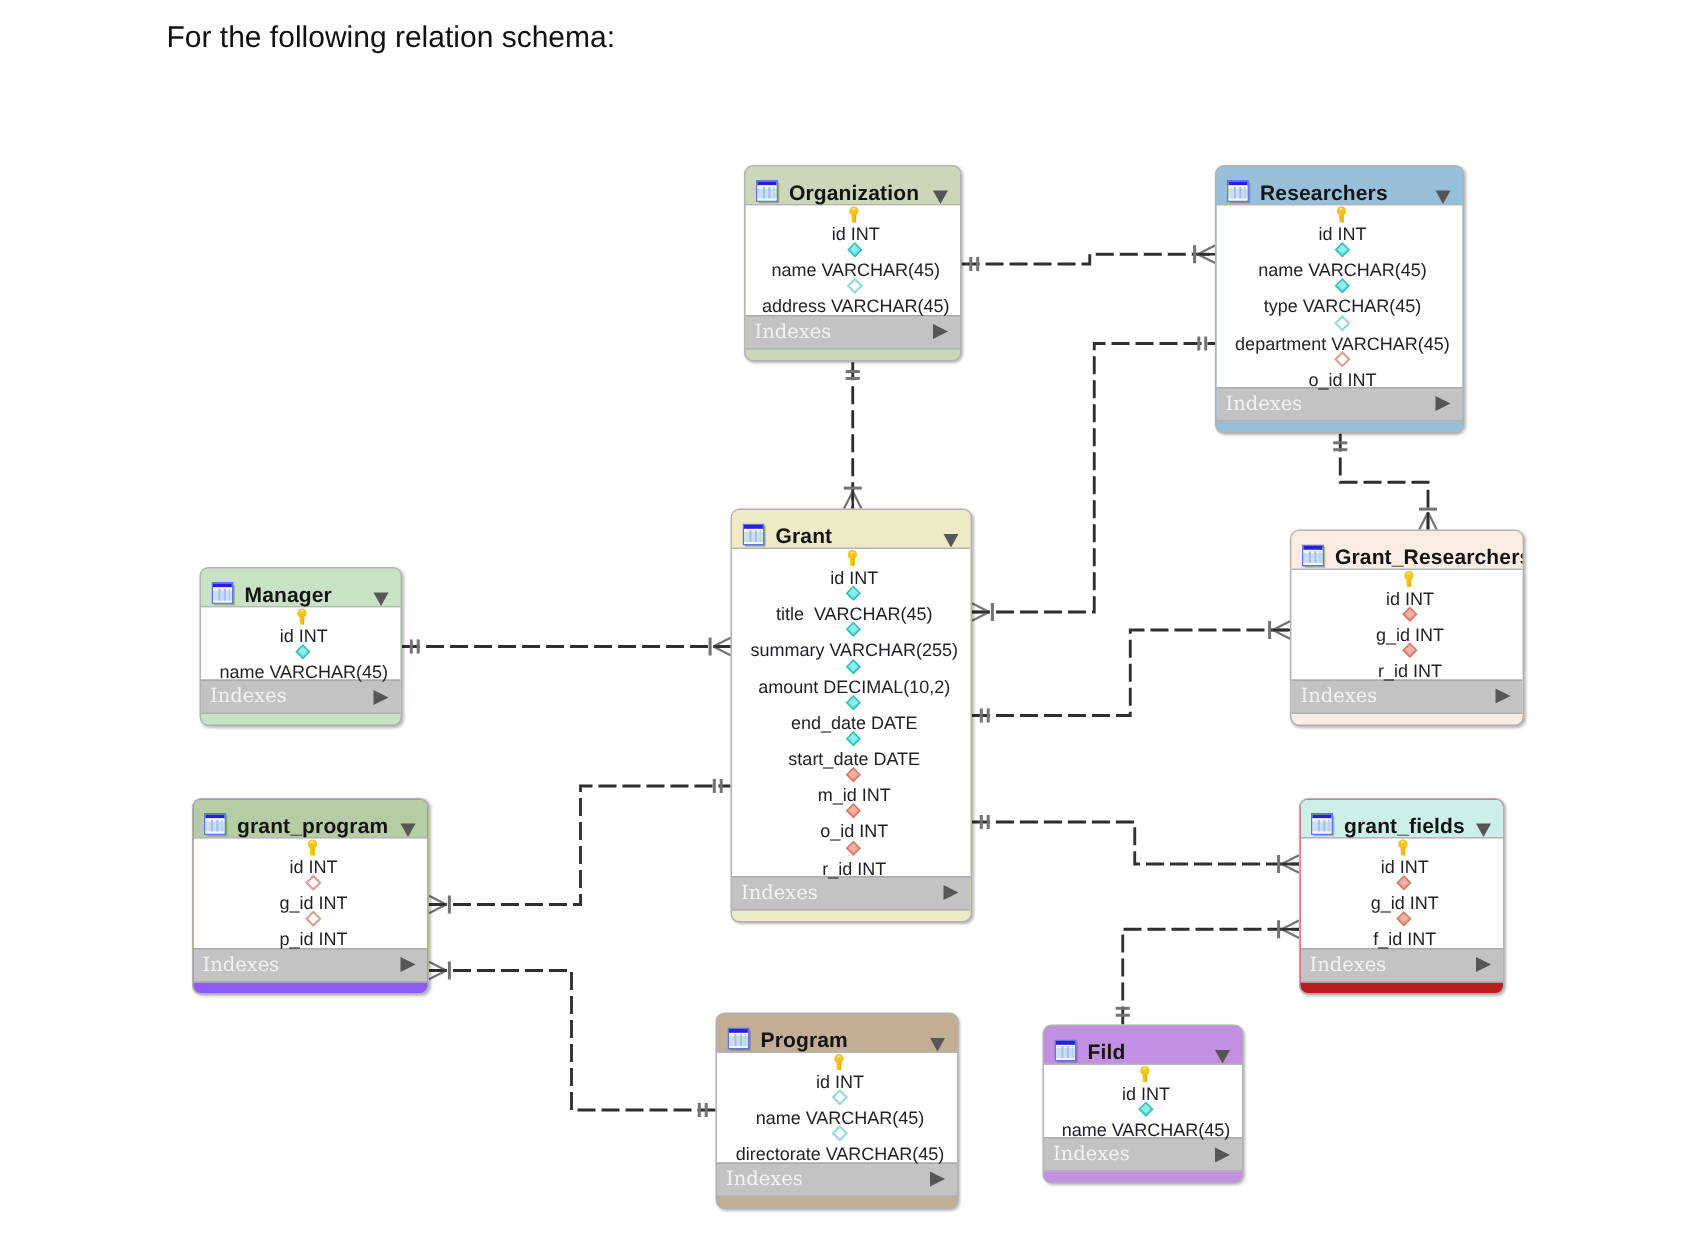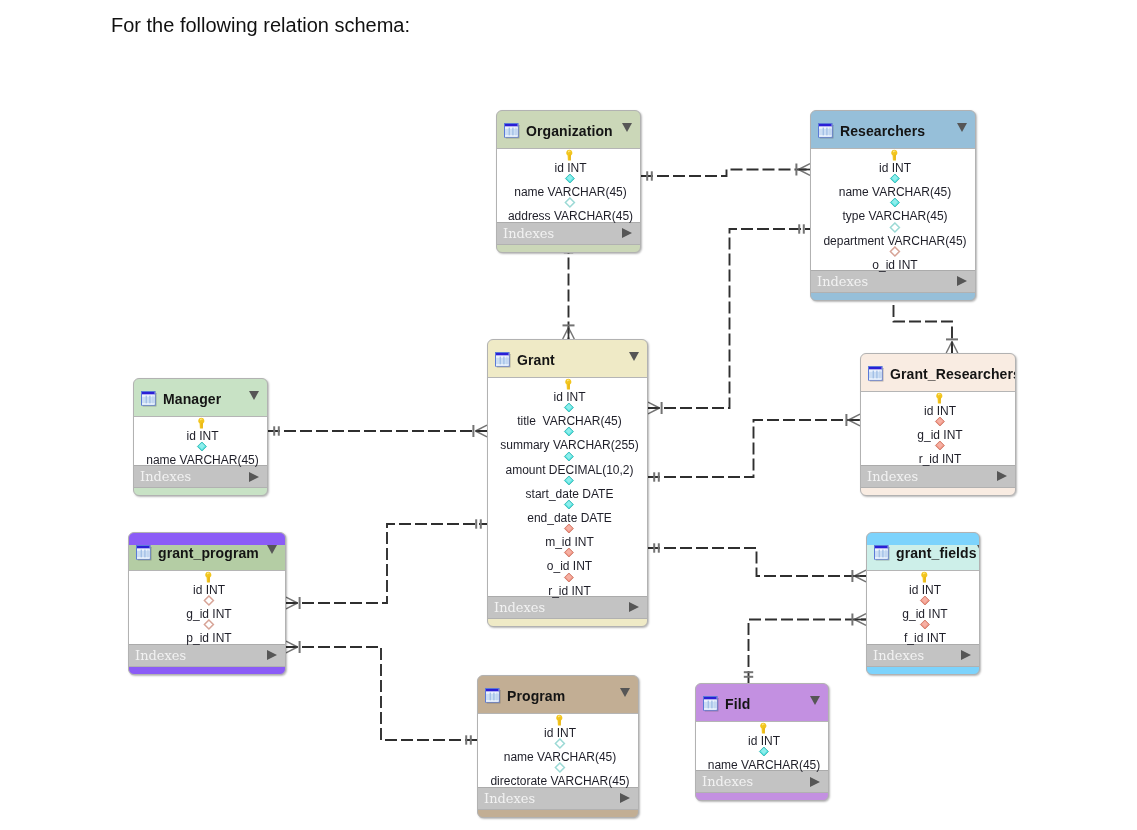--- a/index.html
+++ b/index.html
@@ -4,22 +4,22 @@
 <title>Relation schema</title>
 <style>
   html,body{margin:0;padding:0;background:#fff;}
   body{width:1137px;height:830px;overflow:hidden;font-family:"Liberation Sans",sans-serif;}
   #page{position:relative;width:1137px;height:830px;background:#fff;}
   .prompt{position:absolute;left:111px;top:14px;font-size:20px;color:#111;
           font-family:"Liberation Sans",sans-serif;white-space:nowrap;}
   #wires{position:absolute;left:0;top:0;width:1137px;height:830px;}
   .tbl{position:absolute;box-sizing:border-box;border:1px solid #b2b2b2;border-radius:6px;
        box-shadow:1px 1px 2px rgba(0,0,0,.28);overflow:hidden;}
-  .thead{height:26px;display:flex;align-items:flex-start;padding-left:7px;
-         border-bottom:1px solid #b5b5b5;box-sizing:border-box;margin-top:12px;}
+  .thead{height:26px;display:flex;align-items:flex-end;padding-left:7px;
+         border-bottom:1px solid #b5b5b5;box-sizing:border-box;}
   .ticon{width:16px;height:16px;flex:0 0 16px;margin-right:6px;line-height:0;position:relative;top:0px;}
   .tname{font-size:14px;font-weight:bold;color:#141414;
          font-family:"Liberation Sans",sans-serif;letter-spacing:.1px;}
   .caret{margin-left:auto;margin-right:8px;width:0;height:0;
          border-left:5.2px solid transparent;border-right:5.2px solid transparent;
          border-top:9px solid #565656;}
   .fields{background:#fff;padding:0;}
   .fld{height:24.2px;display:flex;align-items:center;padding-left:4px;box-sizing:border-box;flex-direction:column;}
   .fico{width:12px;height:12px;flex:0 0 12px;margin-right:0.5px;line-height:0;}
   .ftxt{font-size:12px;color:#1e1e28;font-family:"Liberation Sans",sans-serif;white-space:pre;}
@@ -289,29 +289,29 @@
                 <path d="M5.9 2.0 L9.0 5.1 L5.9 8.2 L2.8 5.1 Z" fill="#c3f7f6" opacity="0.55"></path>
               </svg></span>
             <span class="ftxt">amount DECIMAL(10,2)</span>
           </div>
           <div class="fld">
             <span class="fico"><svg viewBox="0 0 12 12" width="12" height="12">
                 <path d="M6.6 2.1 L10.5 6.0 L6.6 9.9 L2.7 6.0 Z" fill="#7d7d7d" opacity="0.26"></path>
                 <path d="M5.9 1.0 L10.4 5.5 L5.9 10.0 L1.4 5.5 Z" fill="#4fe2df" stroke="#3bb9b6" stroke-width="0.9" stroke-linejoin="miter"></path>
                 <path d="M5.9 2.0 L9.0 5.1 L5.9 8.2 L2.8 5.1 Z" fill="#c3f7f6" opacity="0.55"></path>
               </svg></span>
+            <span class="ftxt">end_date DATE</span>
+          </div>
+          <div class="fld">
+            <span class="fico"><svg viewBox="0 0 12 12" width="12" height="12">
+                <path d="M6.6 2.1 L10.5 6.0 L6.6 9.9 L2.7 6.0 Z" fill="#7d7d7d" opacity="0.26"></path>
+                <path d="M5.9 1.0 L10.4 5.5 L5.9 10.0 L1.4 5.5 Z" fill="#4fe2df" stroke="#3bb9b6" stroke-width="0.9" stroke-linejoin="miter"></path>
+                <path d="M5.9 2.0 L9.0 5.1 L5.9 8.2 L2.8 5.1 Z" fill="#c3f7f6" opacity="0.55"></path>
+              </svg></span>
             <span class="ftxt">start_date DATE</span>
-          </div>
-          <div class="fld">
-            <span class="fico"><svg viewBox="0 0 12 12" width="12" height="12">
-                <path d="M6.6 2.1 L10.5 6.0 L6.6 9.9 L2.7 6.0 Z" fill="#7d7d7d" opacity="0.26"></path>
-                <path d="M5.9 1.0 L10.4 5.5 L5.9 10.0 L1.4 5.5 Z" fill="#4fe2df" stroke="#3bb9b6" stroke-width="0.9" stroke-linejoin="miter"></path>
-                <path d="M5.9 2.0 L9.0 5.1 L5.9 8.2 L2.8 5.1 Z" fill="#c3f7f6" opacity="0.55"></path>
-              </svg></span>
-            <span class="ftxt">end_date DATE</span>
           </div>
           <div class="fld">
             <span class="fico"><svg viewBox="0 0 12 12" width="12" height="12">
                 <path d="M6.6 2.1 L10.5 6.0 L6.6 9.9 L2.7 6.0 Z" fill="#7d7d7d" opacity="0.26"></path>
                 <path d="M5.9 1.0 L10.4 5.5 L5.9 10.0 L1.4 5.5 Z" fill="#f09383" stroke="#cf7a68" stroke-width="0.9" stroke-linejoin="miter"></path>
                 <path d="M5.9 2.0 L9.0 5.1 L5.9 8.2 L2.8 5.1 Z" fill="#fcc8bd" opacity="0.55"></path>
               </svg></span>
             <span class="ftxt">m_id INT</span>
           </div>
           <div class="fld">
@@ -467,21 +467,21 @@
               </svg></span>
             <span class="ftxt">p_id INT</span>
           </div>
         </div>
         <div class="idxbar">
           <span class="idxtxt">Indexes</span>
           <span class="idxarrow"></span>
         </div>
         <div class="foot"></div>
       </div>
-      <div class="tbl" style="left: 866px; top: 532px; width: 114px; background: #7dd3fc;">
+      <div class="tbl" style="left: 866px; top: 532px; width: 137px; background: #b91c1c;">
         <div class="thead" style="background:#cdefe9">
           <span class="ticon"><svg viewBox="0 0 16 16" width="16" height="16">
               <rect x="1.7" y="1.7" width="13.8" height="13.8" rx="0.6" fill="#5a5a5a" opacity="0.42"></rect>
               <rect x="0.5" y="0.5" width="13.6" height="13.6" fill="#ffffff" stroke="#5b7ad8" stroke-width="1"></rect>
               <rect x="1.0" y="1.0" width="12.6" height="2.6" fill="#2a1fd6"></rect>
               <rect x="1.0" y="3.6" width="12.6" height="1.1" fill="#ffffff"></rect>
               <rect x="1.0" y="4.6" width="12.6" height="9.0" fill="#ccdef4"></rect>
               <rect x="1.0" y="4.6" width="12.6" height="1.1" fill="#f0f6fe"></rect>
               <rect x="1.0" y="12.3" width="12.6" height="1.3" fill="#f3f8ff"></rect>
               <rect x="4.6" y="4.6" width="1.4" height="7.7" fill="#a3c0e6"></rect>

